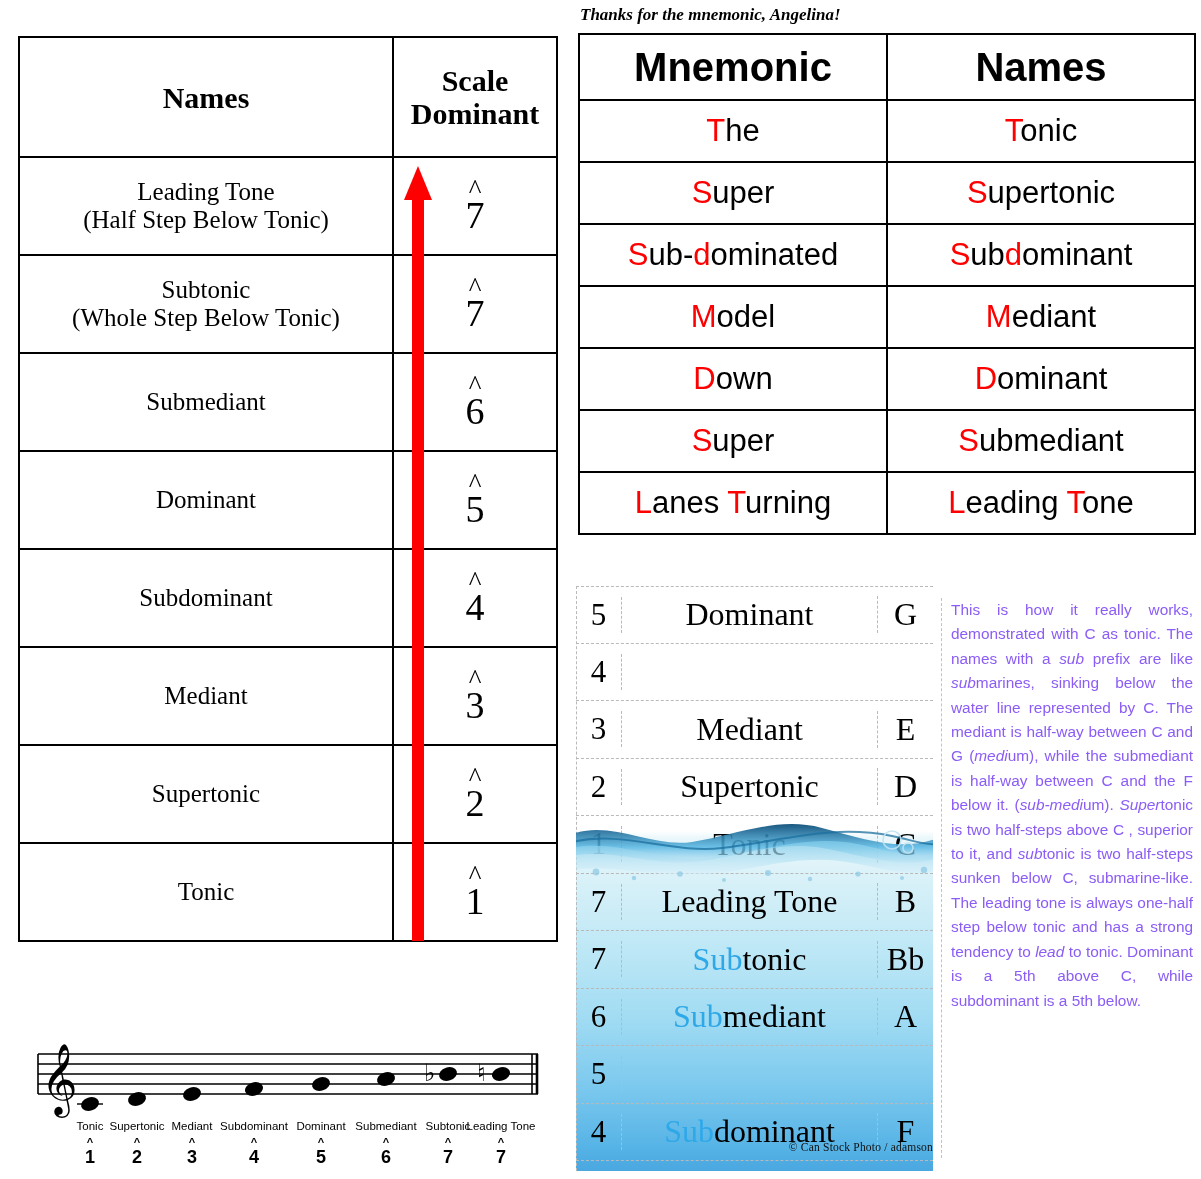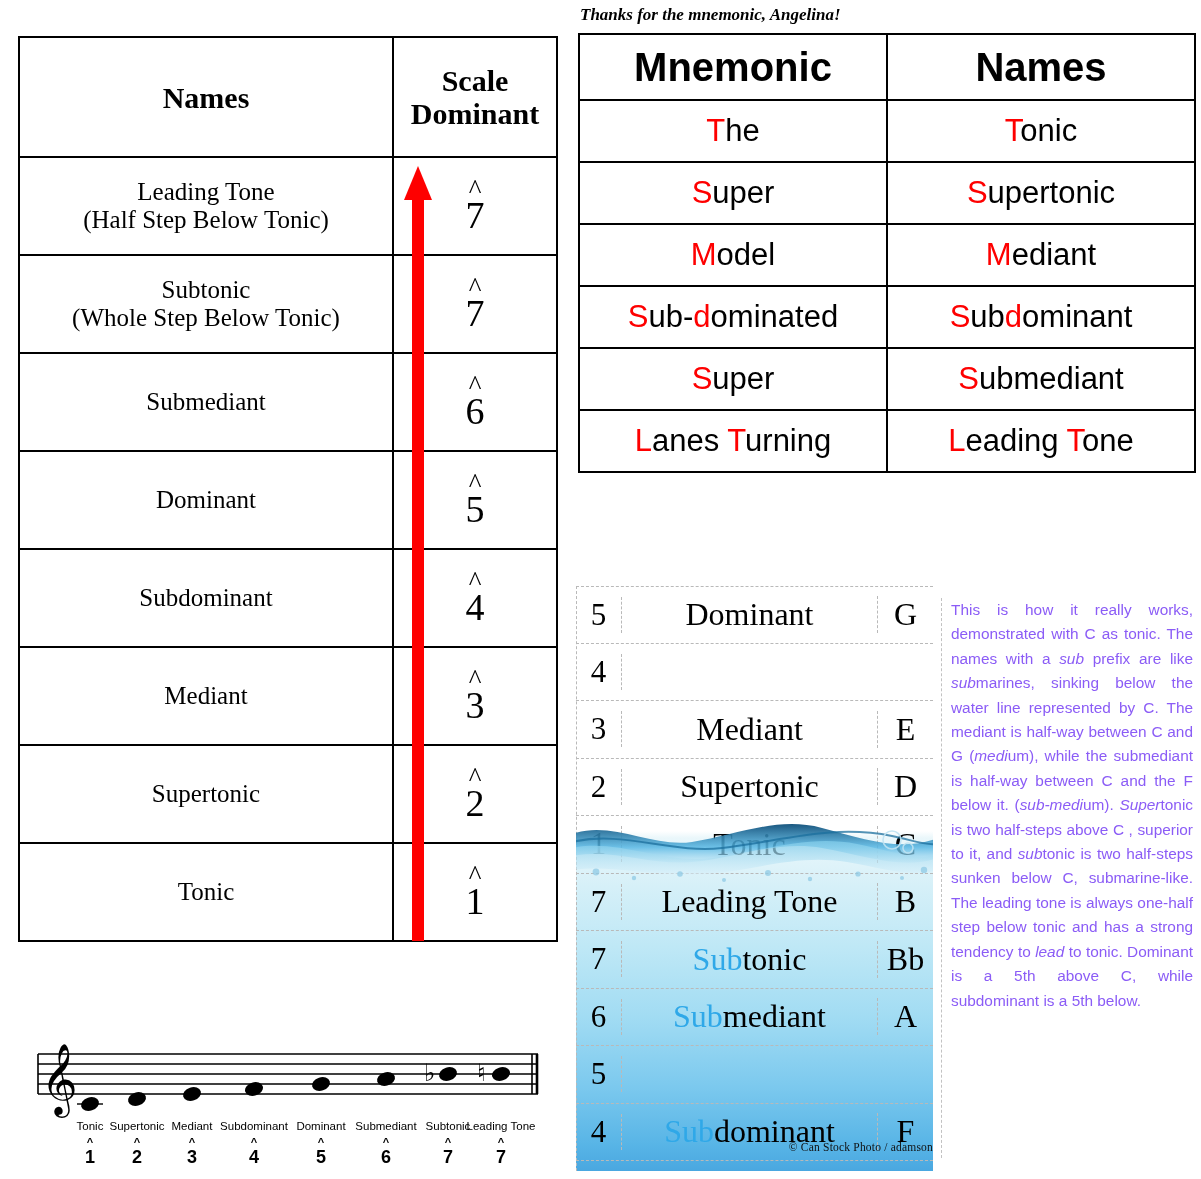--- a/index.html
+++ b/index.html
@@ -278,26 +278,30 @@
     <tbody id="mnemonic-body">
         <tr>
           <td><span class="hl">T</span><span>he</span></td>
           <td><span class="hl">T</span><span>onic</span></td>
         </tr>
         <tr>
           <td><span class="hl">S</span><span>uper</span></td>
           <td><span class="hl">S</span><span>upertonic</span></td>
         </tr>
         <tr>
+          <td><span class="hl">S</span><span>ub-</span><span class="hl">d</span><span>ominated</span></td>
+          <td><span class="hl">S</span><span>ub</span><span class="hl">d</span><span>ominant</span></td>
+        </tr>
+        <tr>
           <td><span class="hl">M</span><span>odel</span></td>
           <td><span class="hl">M</span><span>ediant</span></td>
         </tr>
         <tr>
-          <td><span class="hl">S</span><span>ub-</span><span class="hl">d</span><span>ominated</span></td>
-          <td><span class="hl">S</span><span>ub</span><span class="hl">d</span><span>ominant</span></td>
+          <td><span class="hl">D</span><span>own</span></td>
+          <td><span class="hl">D</span><span>ominant</span></td>
         </tr>
         <tr>
           <td><span class="hl">S</span><span>uper</span></td>
           <td><span class="hl">S</span><span>ubmediant</span></td>
         </tr>
         <tr>
           <td><span class="hl">L</span><span>anes </span><span class="hl">T</span><span>urning</span></td>
           <td><span class="hl">L</span><span>eading </span><span class="hl">T</span><span>one</span></td>
         </tr>
       </tbody>

